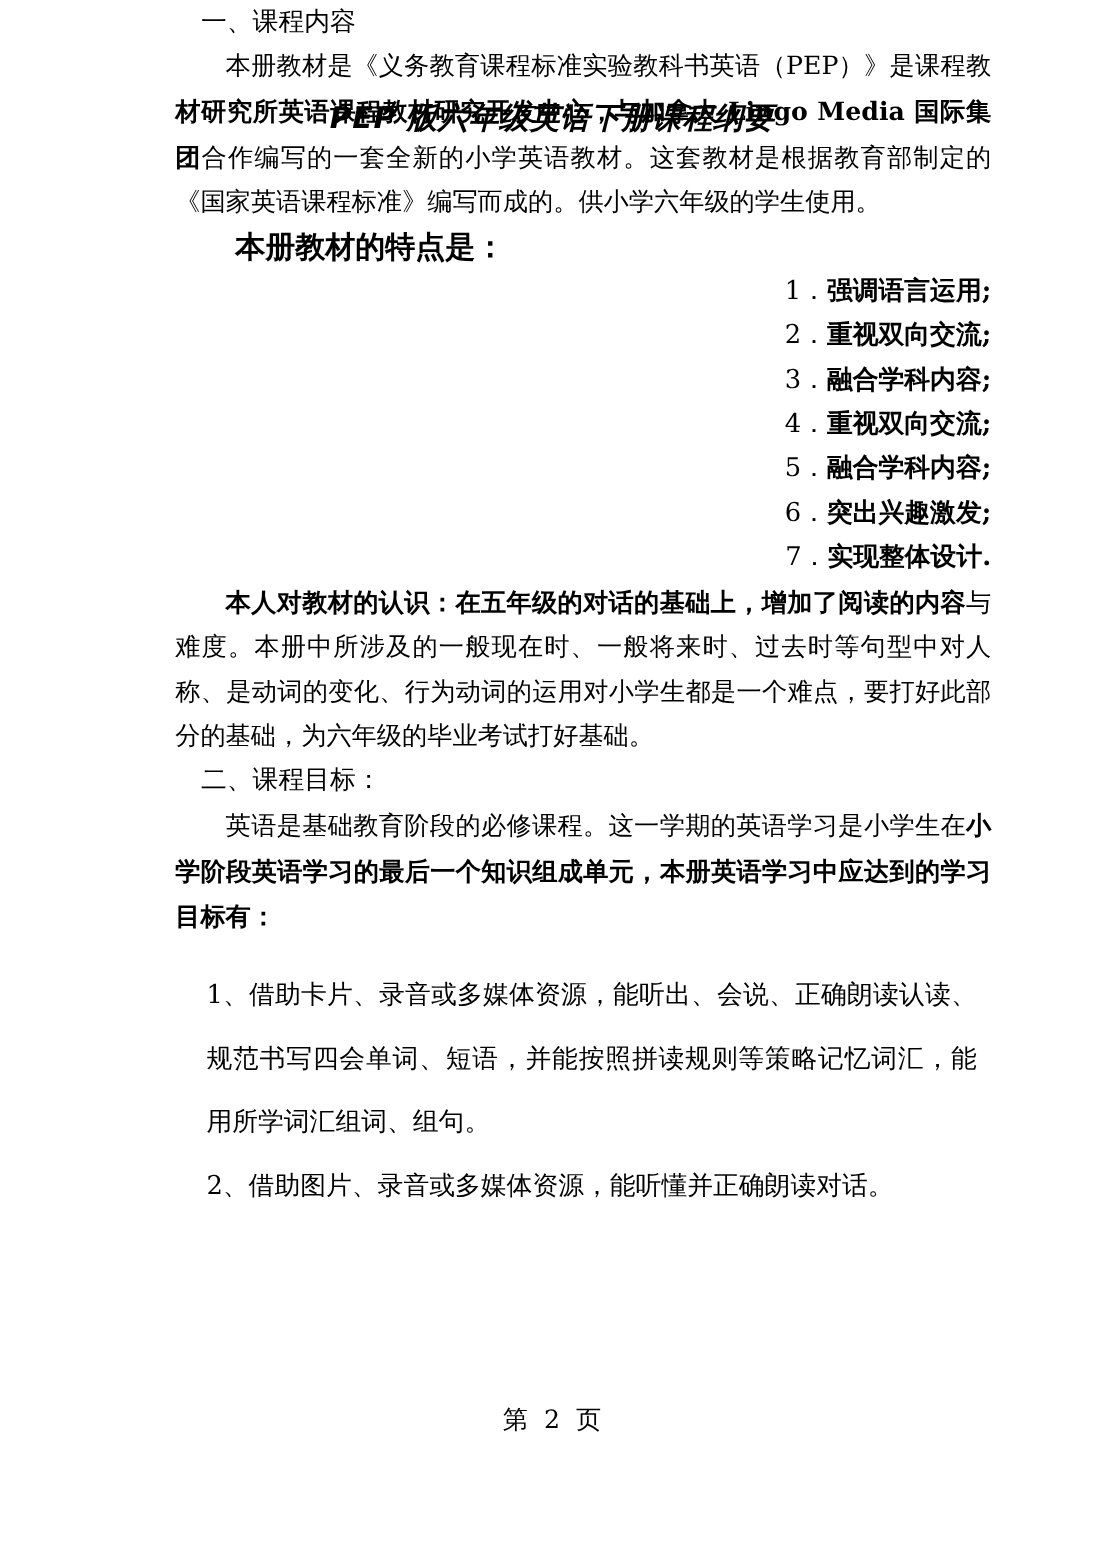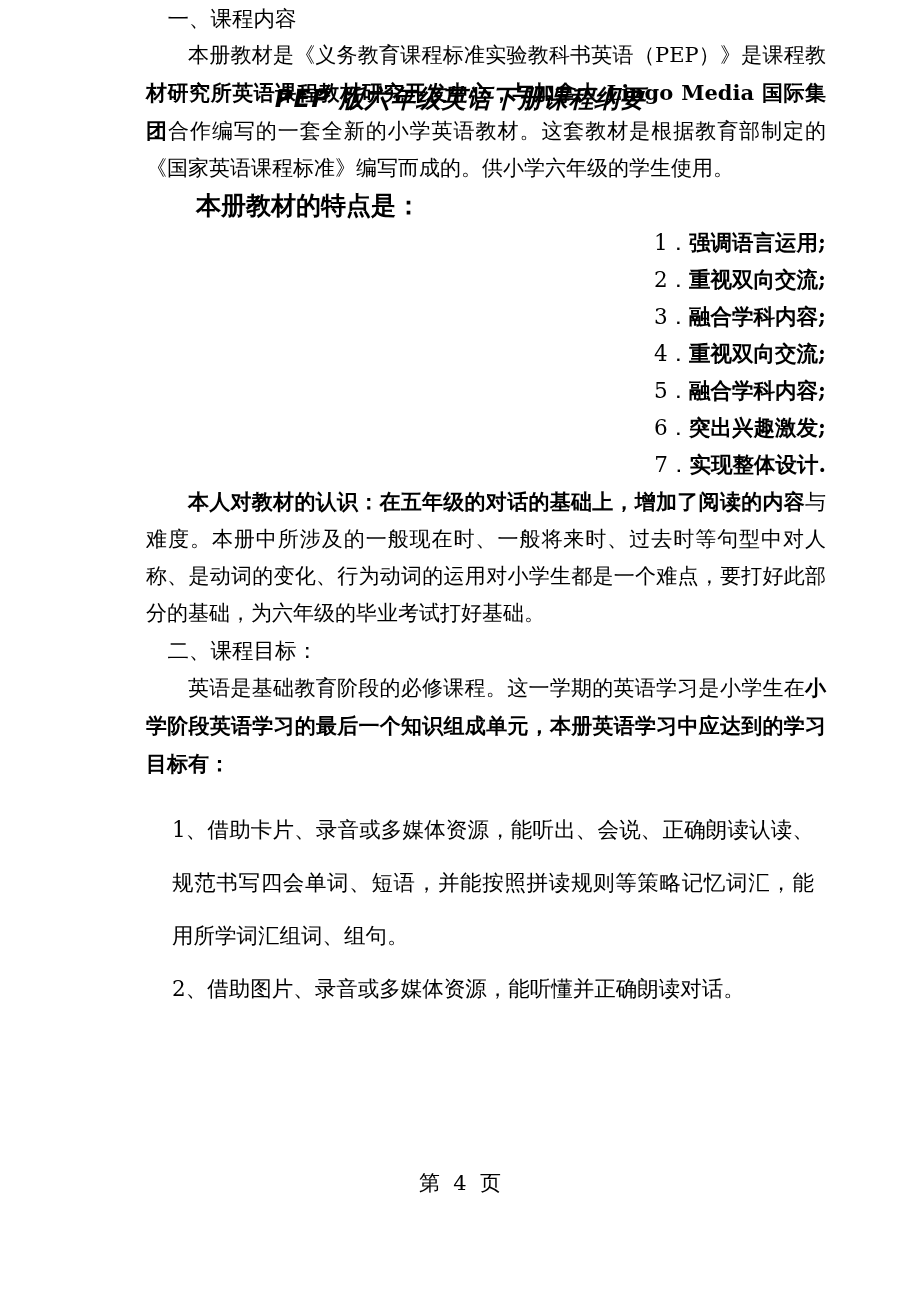--- a/index.html
+++ b/index.html
@@ -158,15 +158,15 @@
 
     <p class="flow"><span>英语是基础教育阶段的必修课程。这一学期的英语学习是小学生在</span><span class="bold">小学阶段英语学习的最后一个知识组成单元，本册英语学习中应达到的学习目标有：</span></p>
 
     <ul class="goal-list">
       <li class="goal-item">1、借助卡片、录音或多媒体资源，能听出、会说、正确朗读认读、规范书写四会单词、短语，并能按照拼读规则等策略记忆词汇，能用所学词汇组词、组句。</li>
       <li class="goal-item">2、借助图片、录音或多媒体资源，能听懂并正确朗读对话。</li>
     </ul>
 
   </div>
 
-  <div class="footer">第  4  页</div>
+  <div class="footer">第  2  页</div>
 
 </div>
 
 </body></html>

